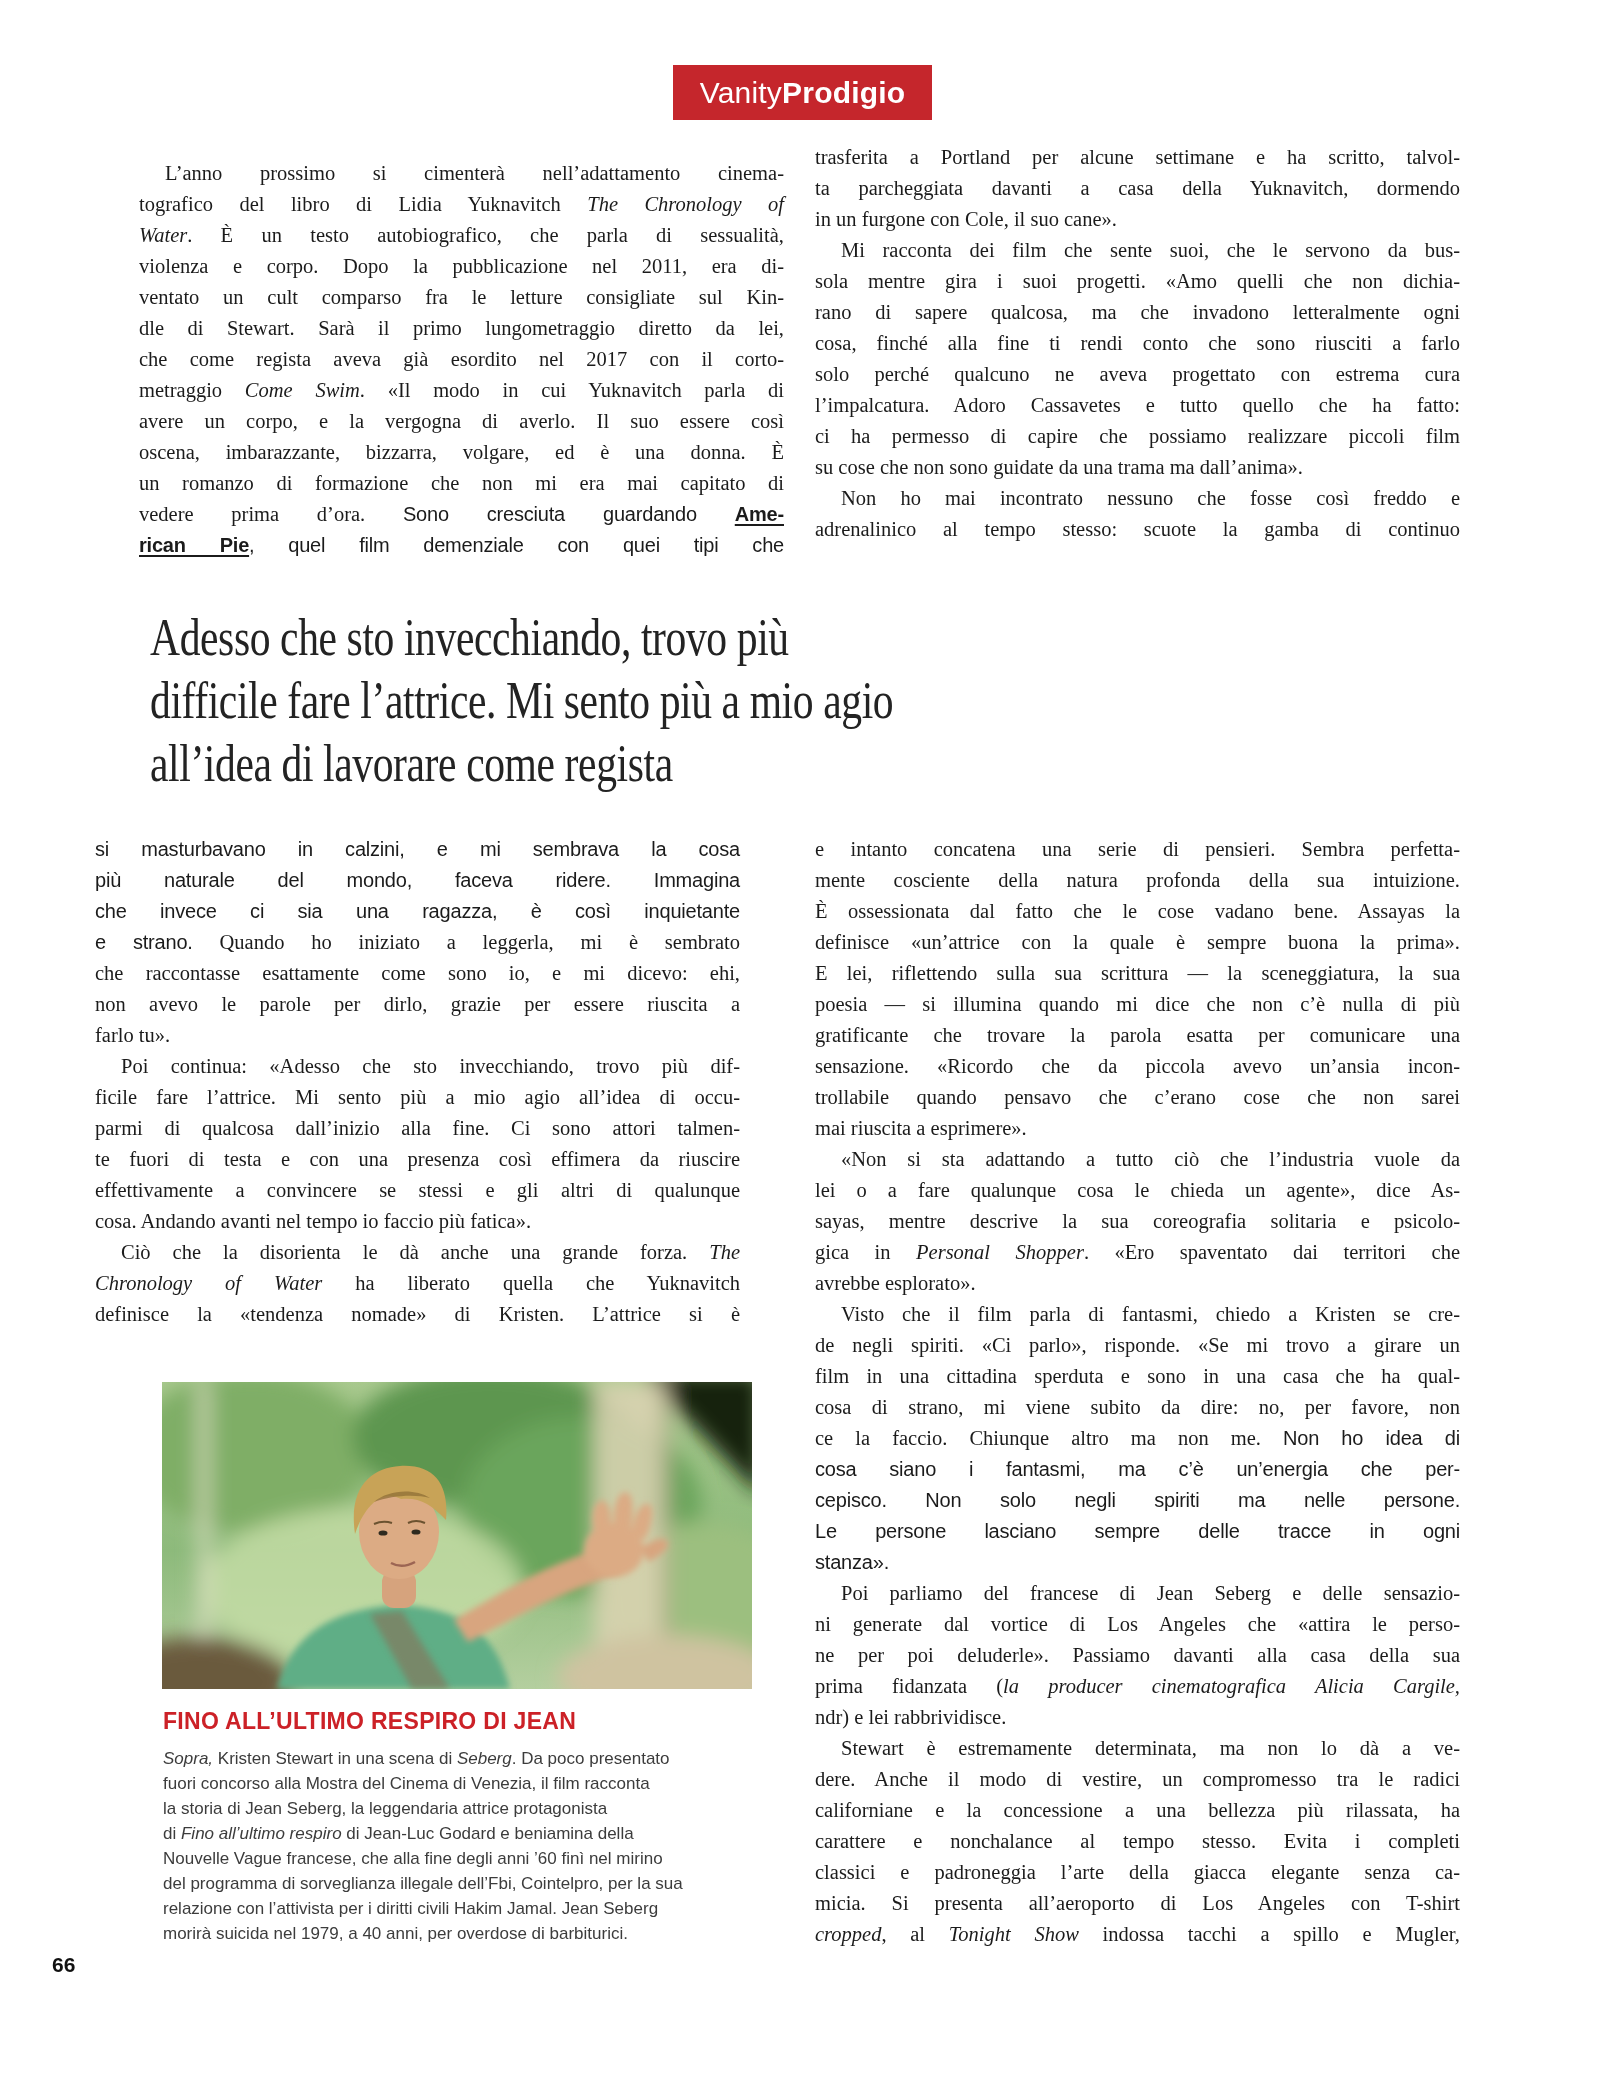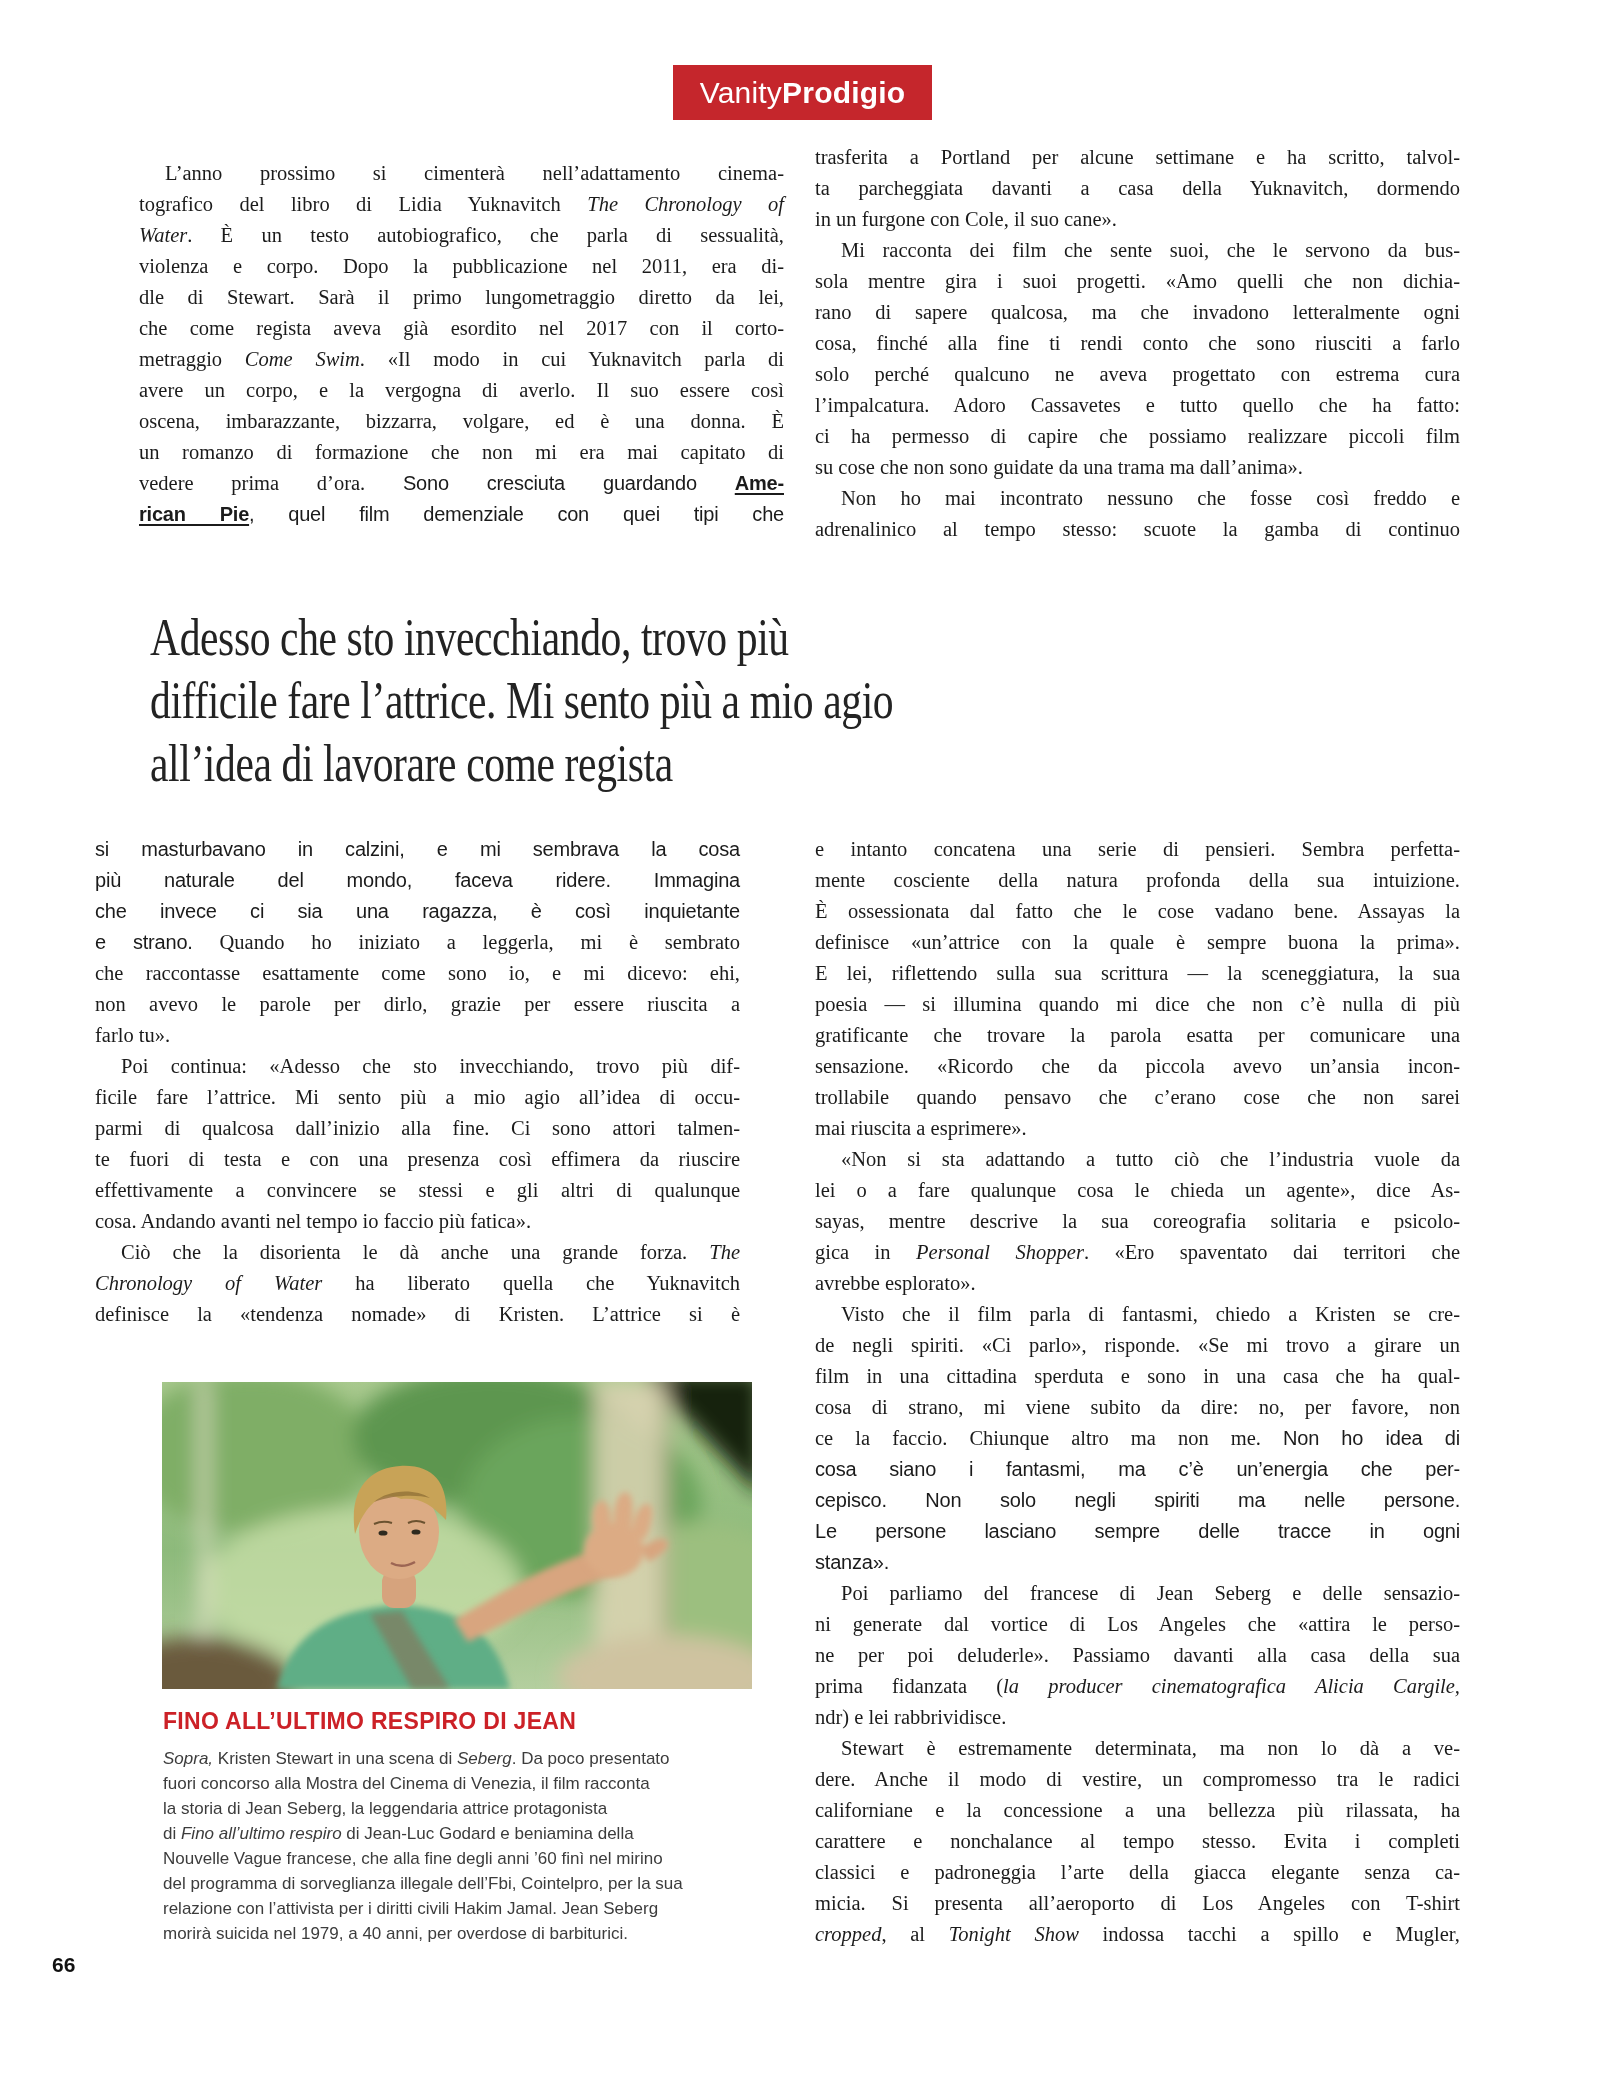--- a/index.html
+++ b/index.html
@@ -42,20 +42,21 @@
   <div class="badge">
       <span class="badge-regular">Vanity</span>
       <span class="badge-bold">Prodigio</span>
     </div>
 
   <div class="col" style="left:95px;top:158px;margin-left:44px;">
       <div class="tline ind"><span>L’anno prossimo si cimenterà nell’adattamento cinema-</span></div>
       <div class="tline"><span>tografico del libro di Lidia Yuknavitch </span><span class="s-i">The Chronology of</span></div>
       <div class="tline"><span class="s-i">Water</span><span>. È un testo autobiografico, che parla di sessualità,</span></div>
       <div class="tline"><span>violenza e corpo. Dopo la pubblicazione nel 2011, era di-</span></div>
+      <div class="tline"><span>ventato un cult comparso fra le letture consigliate sul Kin-</span></div>
       <div class="tline"><span>dle di Stewart. Sarà il primo lungometraggio diretto da lei,</span></div>
       <div class="tline"><span>che come regista aveva già esordito nel 2017 con il corto-</span></div>
       <div class="tline"><span>metraggio </span><span class="s-i">Come Swim</span><span>. «Il modo in cui Yuknavitch parla di</span></div>
       <div class="tline"><span>avere un corpo, e la vergogna di averlo. Il suo essere così</span></div>
       <div class="tline"><span>oscena, imbarazzante, bizzarra, volgare, ed è una donna. È</span></div>
       <div class="tline"><span>un romanzo di formazione che non mi era mai capitato di</span></div>
       <div class="tline"><span>vedere prima d’ora. </span><span class="s-b">Sono cresciuta guardando </span><span class="s-bu">Ame-</span></div>
       <div class="tline"><span class="s-bu">rican Pie</span><span class="s-b">, quel film demenziale con quei tipi che</span></div>
     </div>
 

